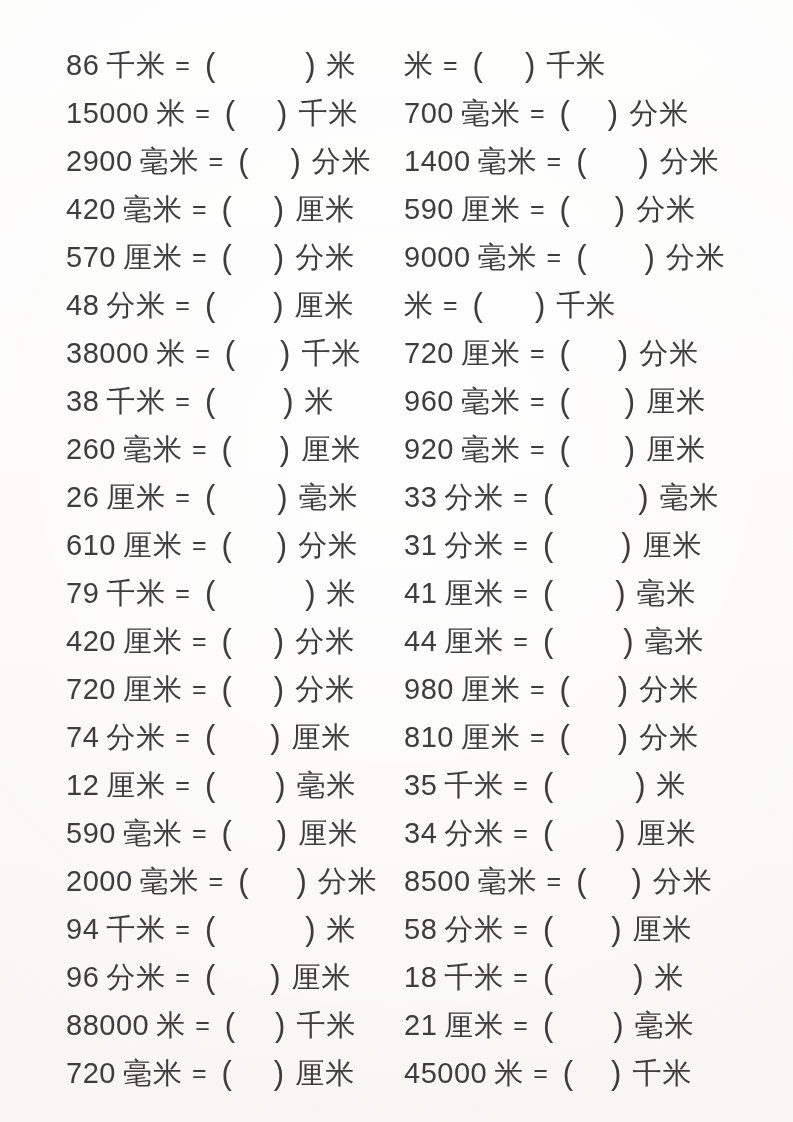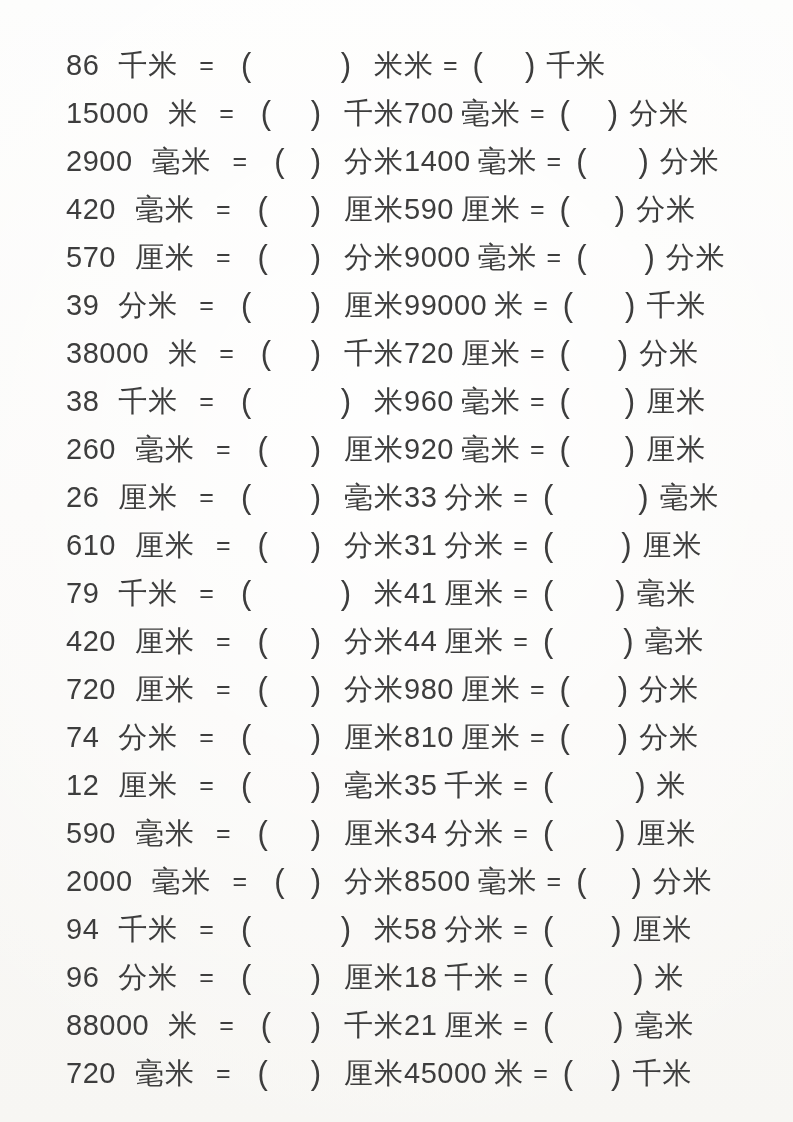--- a/index.html
+++ b/index.html
@@ -36,21 +36,20 @@
     display: flex;
     align-items: center;
     white-space: nowrap;
     font-size: 29px;
     line-height: 48px;
   }
   .problem.left {
     margin-left: 66px;
     width: 338px;
     flex: 0 0 auto;
-    gap: 12px;
   }
   .problem.right {
     flex: 1 1 auto;
   }
   .num {
     margin-right: 7px;
     letter-spacing: 0.5px;
   }
   .unit {
     letter-spacing: 1px;
@@ -171,30 +170,29 @@
     <span class="unit">毫米</span>
     <span class="eq">=</span>
     <span class="paren">(</span>
     <span class="blank" style="width: 58px;"></span>
     <span class="paren">)</span>
     <span class="unit target">分米</span>
   </span>
       </div>
       <div class="row">
         <span class="problem left">
-    <span class="num">39</span>
+    <span class="num">48</span>
     <span class="unit">分米</span>
     <span class="eq">=</span>
     <span class="paren">(</span>
     <span class="blank" style="width: 58px;"></span>
     <span class="paren">)</span>
     <span class="unit target">厘米</span>
   </span>
         <span class="problem right">
-    <span class="num">99000</span>
     <span class="unit">米</span>
     <span class="eq">=</span>
     <span class="paren">(</span>
     <span class="blank" style="width: 52px;"></span>
     <span class="paren">)</span>
     <span class="unit target">千米</span>
   </span>
       </div>
       <div class="row">
         <span class="problem left">

